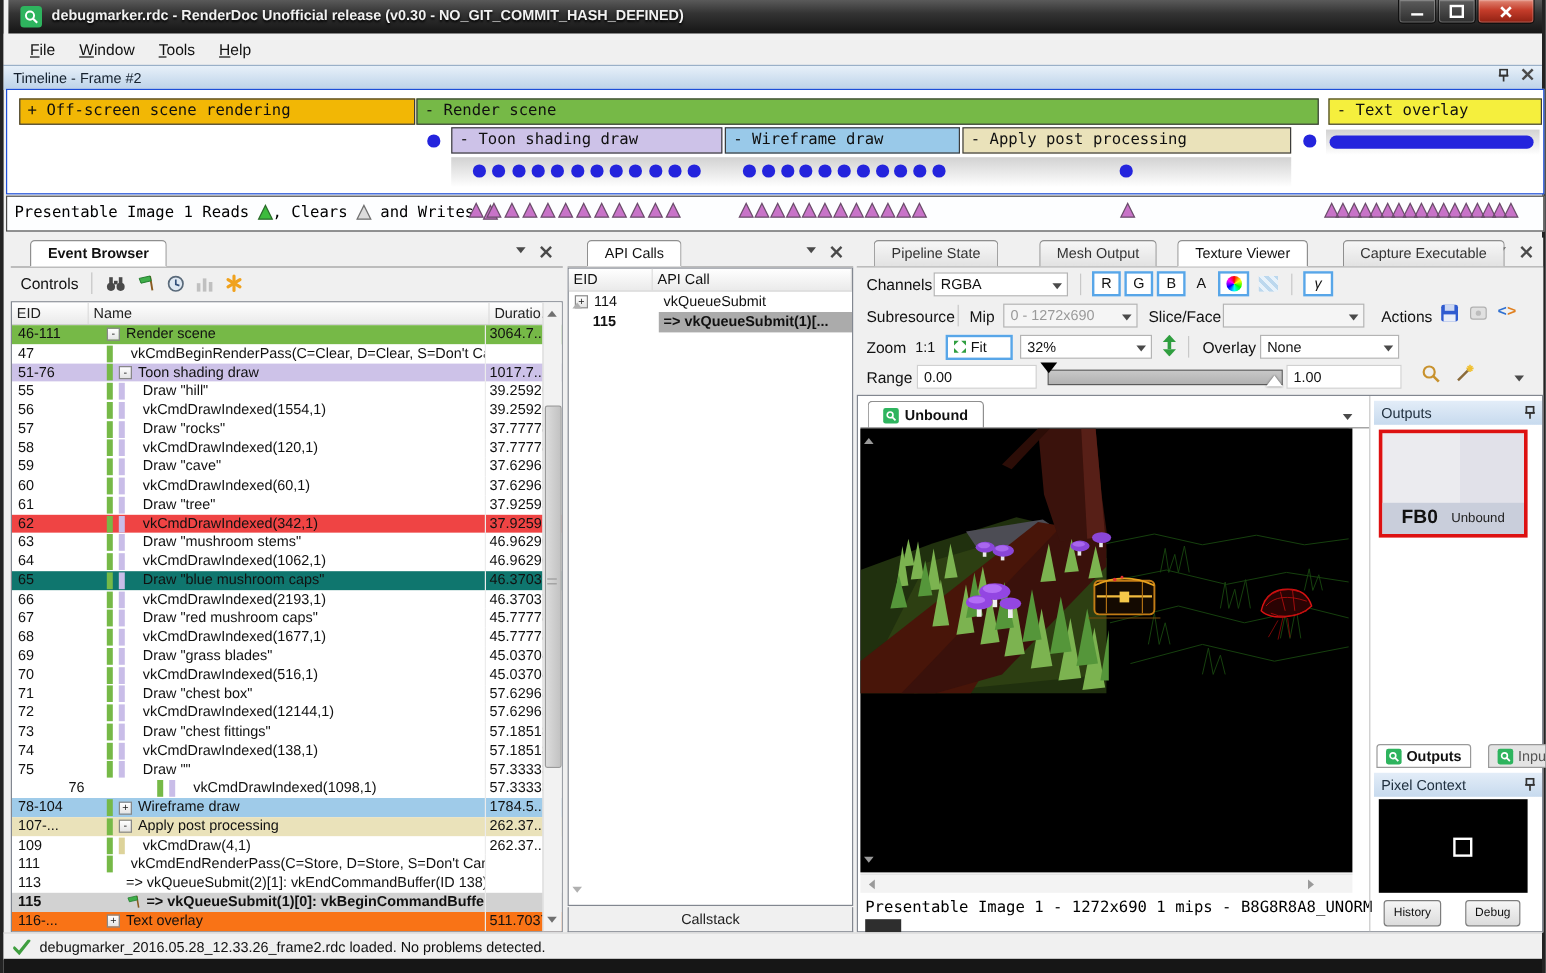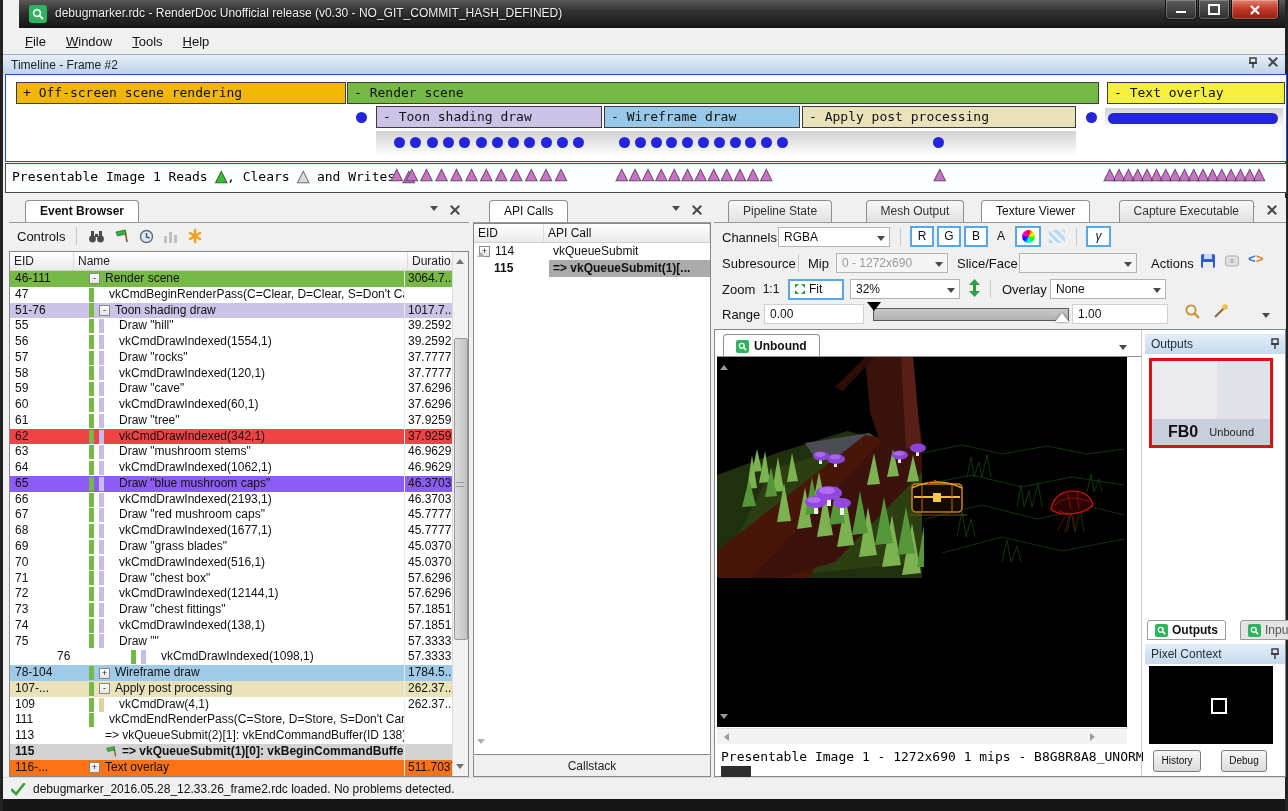--- a/index.html
+++ b/index.html
@@ -1,20 +1,20 @@
 <!DOCTYPE html>
 <html><head>
 <meta charset="utf-8">
 <style>
   html,body{margin:0;padding:0;background:#000;}
   body{width:1288px;height:811px;position:relative;font-family:"Liberation Sans",sans-serif;font-size:12px;color:#111;overflow:hidden;}
   .window{position:absolute;inset:0;background:#f0f0f0;border-left:3px solid #232323;border-right:3px solid #232323;box-sizing:border-box;}
 
   
-  .titlebar{position:absolute;left:16px;top:0;right:0;height:28px;background:linear-gradient(#5a5a5a,#333 40%,#151515);border-bottom:1px solid #000;}
+  .titlebar{position:absolute;left:4px;top:0;right:0;height:28px;background:linear-gradient(#5a5a5a,#333 40%,#151515);border-bottom:1px solid #000;font-weight:bold;}
   .title-text{position:absolute;left:36px;top:6px;color:#f2f2f2;font-size:12px;text-shadow:0 1px 2px #000;white-space:nowrap;}
   .app-icon{position:absolute;left:10px;top:5px;width:18px;height:18px;border-radius:3px;background:#2eb45e;display:flex;align-items:center;justify-content:center;}
   .win-btns{position:absolute;right:6px;top:0;display:flex;}
   .win-btn{width:30px;height:19px;border:1px solid #111;border-top:none;border-radius:0 0 4px 4px;background:linear-gradient(#5c5c5c,#2e2e2e);display:flex;align-items:center;justify-content:center;margin-left:1px;box-shadow:inset 0 0 0 1px rgba(255,255,255,.25);}
   .win-btn.close{width:46px;background:linear-gradient(#e08573,#c43c2a 45%,#8f2012);}
 
   
   .menubar{position:absolute;left:0;top:28px;right:0;height:26px;background:#f0f0f0;display:flex;align-items:center;padding-left:12px;}
   .menu-item{padding:3px 10px;font-size:13px;color:#111;}
   .menu-item u{text-decoration:underline;}
@@ -391,21 +391,21 @@
             <div class="c-eid">64</div>
             <div class="c-name">
               <span style="display: inline-block; width: 10px; flex: 0 0 auto;"></span>
               <span class="tbar" style="background: rgb(118, 185, 71);"></span>
               <span class="tbar" style="background: rgb(201, 189, 232);"></span>
               <span style="display: inline-block; width: 10px; flex: 0 0 auto;"></span>
               <span>vkCmdDrawIndexed(1062,1)</span>
             </div>
             <div class="c-dur">46.96296</div>
           </div>
-          <div class="eb-row" style="background: #8b5cf6;">
+          <div class="eb-row" style="background: #0f766e;">
             <div class="c-eid">65</div>
             <div class="c-name">
               <span style="display: inline-block; width: 10px; flex: 0 0 auto;"></span>
               <span class="tbar" style="background: rgb(118, 185, 71);"></span>
               <span class="tbar" style="background: rgb(201, 189, 232);"></span>
               <span style="display: inline-block; width: 10px; flex: 0 0 auto;"></span>
               <span>Draw "blue mushroom caps"</span>
             </div>
             <div class="c-dur">46.37037</div>
           </div>

